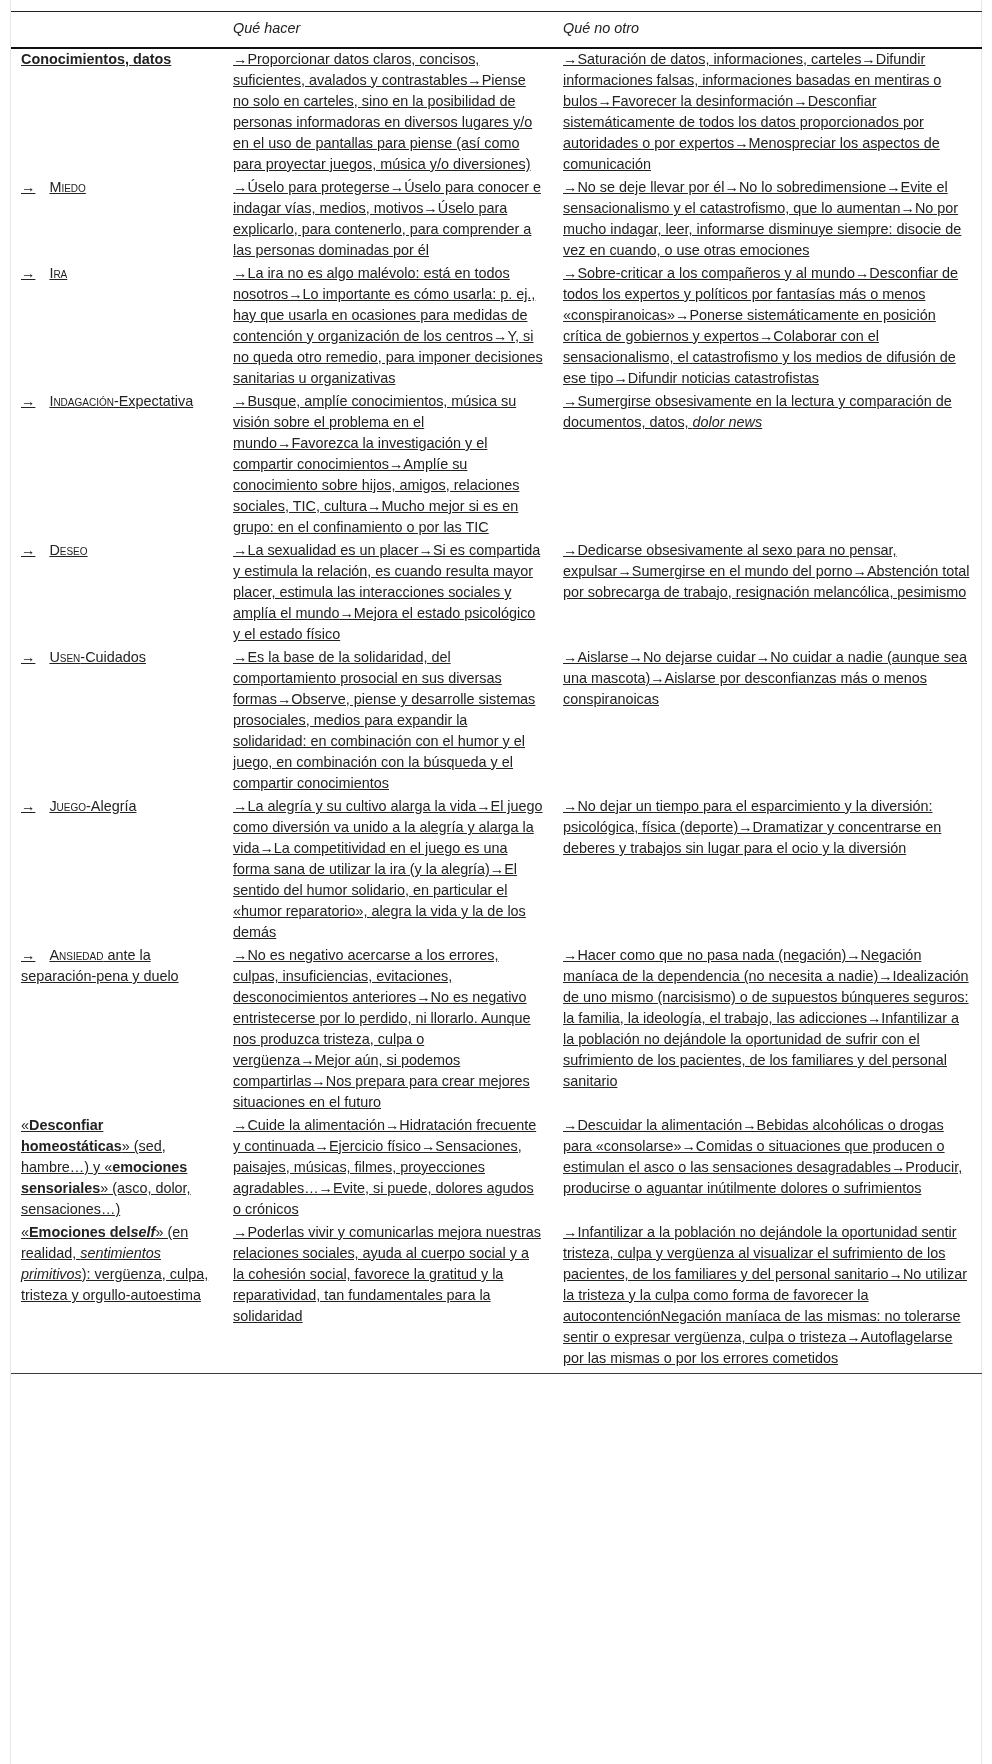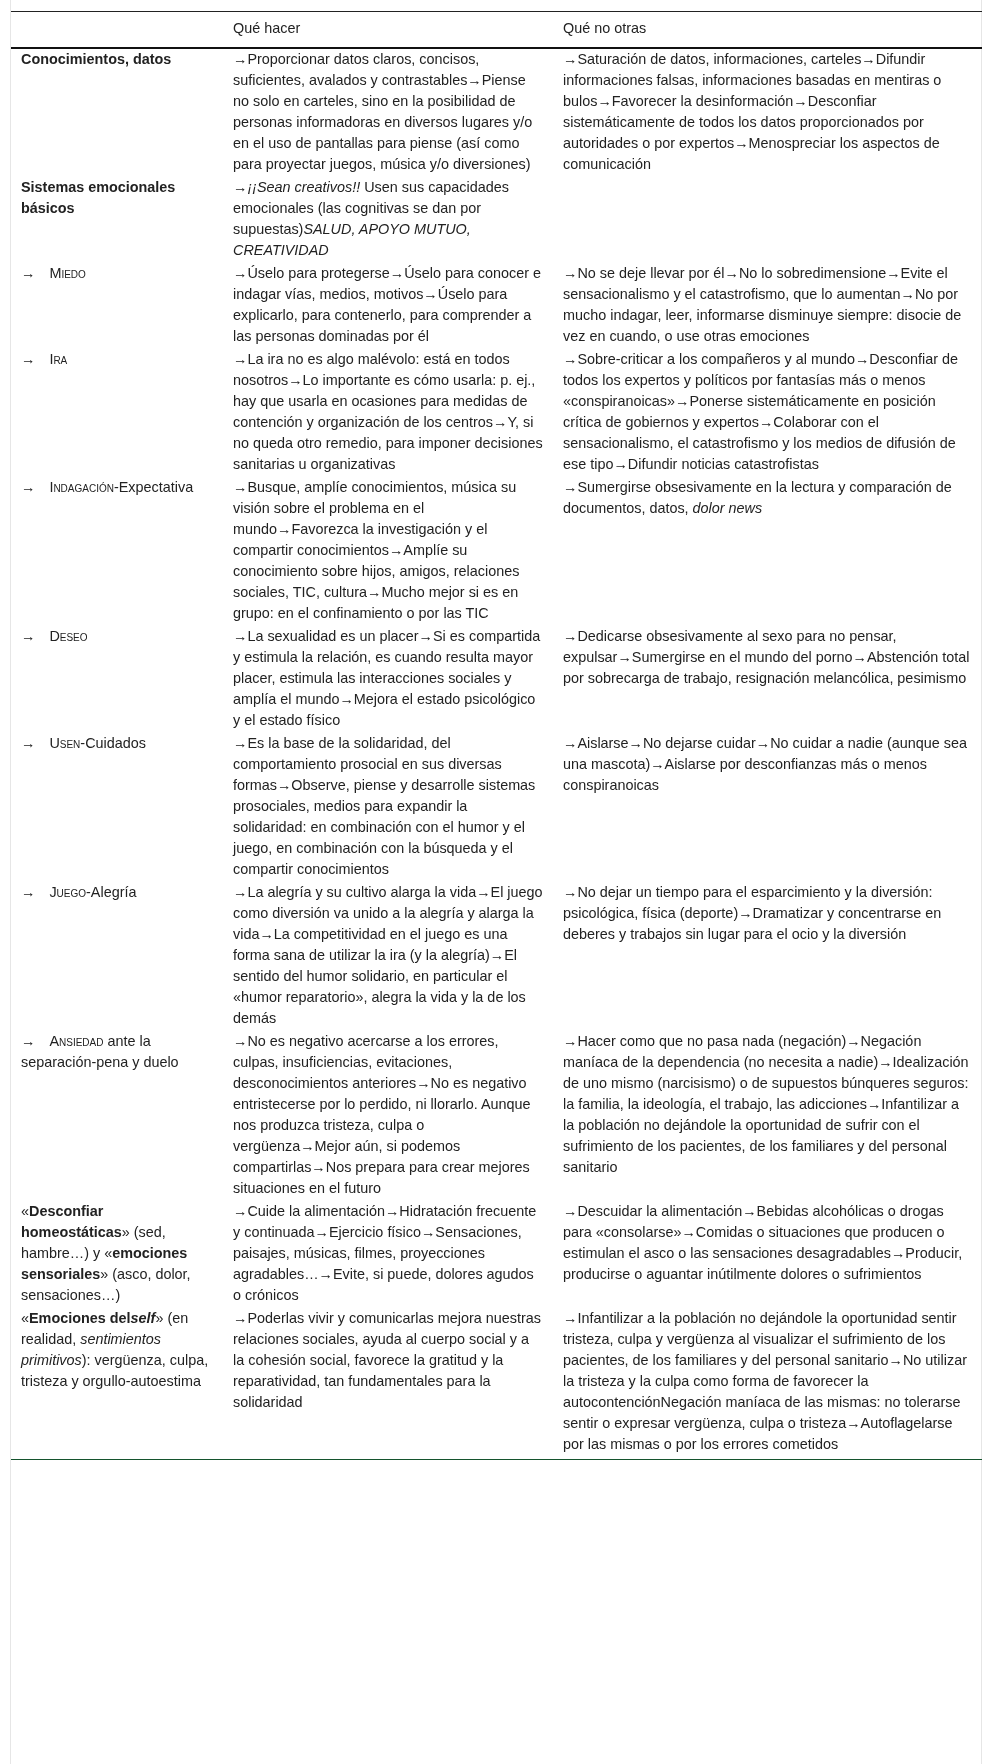--- a/index.html
+++ b/index.html
@@ -2,22 +2,22 @@
 <html><head>
 <meta charset="utf-8">
 <style>
   html, body { margin:0; padding:0; background:#ffffff; }
   body { width:992px; height:1764px; position:relative; overflow:hidden;
          font-family:"Liberation Sans", sans-serif; color:#222; font-size:14.4px; }
   .frame { position:absolute; left:10px; top:0; width:972px; height:1764px;
            border-left:1px solid #e6e6e6; border-right:1px solid #e6e6e6; box-sizing:border-box; }
   table { position:absolute; left:11px; top:11px; width:971px; border-collapse:collapse; table-layout:fixed; }
   thead tr { border-top:1px solid #222; border-bottom:2px solid #111; }
-  th { font-weight:normal; text-align:left; padding:6px 10px 8px 10px; line-height:21px; }
-  td { vertical-align:top; padding:0 10px 0 10px; line-height:21px; }
+  th { font-weight:normal; text-align:left; padding:6px 10px 8px 10px; line-height:21px;font-style:italic; }
+  td { vertical-align:top; padding:0 10px 0 10px; line-height:21px;text-decoration:underline; }
   tbody tr:last-child { border-bottom:1px solid #14532d; }
   tbody tr:last-child td { padding-bottom:4px; }
   col.c1 { width:212px; } col.c2 { width:330px; } col.c3 { width:429px; }
   .b { font-weight:bold; }
   .i { font-style:italic; }
   .sc { font-variant:small-caps;margin-left:14px; }
   .rowpad td { padding-top:2px; }
 </style>
 </head>
 <body>
@@ -27,33 +27,28 @@
 <table>
   <colgroup>
       <col class="c1">
       <col class="c2">
       <col class="c3">
     </colgroup>
   <thead>
     <tr>
       <th></th>
       <th>Qué hacer</th>
-      <th>Qué no otras</th>
+      <th>Qué no otro</th>
     </tr>
   </thead>
   <tbody id="tbody">
       <tr>
         <td><span class="b">Conocimientos, datos</span></td>
         <td><span>→Proporcionar datos claros, concisos, suficientes, avalados y contrastables→Piense no solo en carteles, sino en la posibilidad de personas informadoras en diversos lugares y/o en el uso de pantallas para piense (así como para proyectar juegos, música y/o diversiones)</span></td>
         <td><span>→Saturación de datos, informaciones, carteles→Difundir informaciones falsas, informaciones basadas en mentiras o bulos→Favorecer la desinformación→Desconfiar sistemáticamente de todos los datos proporcionados por autoridades o por expertos→Menospreciar los aspectos de comunicación</span></td>
-      </tr>
-      <tr class="rowpad">
-        <td><span class="b">Sistemas emocionales básicos</span></td>
-        <td><span>→</span><span class="i">¡¡Sean creativos!!</span><span> Usen sus capacidades emocionales (las cognitivas se dan por supuestas)</span><span class="i">SALUD, APOYO MUTUO, CREATIVIDAD</span></td>
-        <td></td>
       </tr>
       <tr class="rowpad">
         <td><span>→</span><span class="sc">Miedo</span></td>
         <td><span>→Úselo para protegerse→Úselo para conocer e indagar vías, medios, motivos→Úselo para explicarlo, para contenerlo, para comprender a las personas dominadas por él</span></td>
         <td><span>→No se deje llevar por él→No lo sobredimensione→Evite el sensacionalismo y el catastrofismo, que lo aumentan→No por mucho indagar, leer, informarse disminuye siempre: disocie de vez en cuando, o use otras emociones</span></td>
       </tr>
       <tr class="rowpad">
         <td><span>→</span><span class="sc">Ira</span></td>
         <td><span>→La ira no es algo malévolo: está en todos nosotros→Lo importante es cómo usarla: p. ej., hay que usarla en ocasiones para medidas de contención y organización de los centros→Y, si no queda otro remedio, para imponer decisiones sanitarias u organizativas</span></td>
         <td><span>→Sobre-criticar a los compañeros y al mundo→Desconfiar de todos los expertos y políticos por fantasías más o menos «conspiranoicas»→Ponerse sistemáticamente en posición crítica de gobiernos y expertos→Colaborar con el sensacionalismo, el catastrofismo y los medios de difusión de ese tipo→Difundir noticias catastrofistas</span></td>

